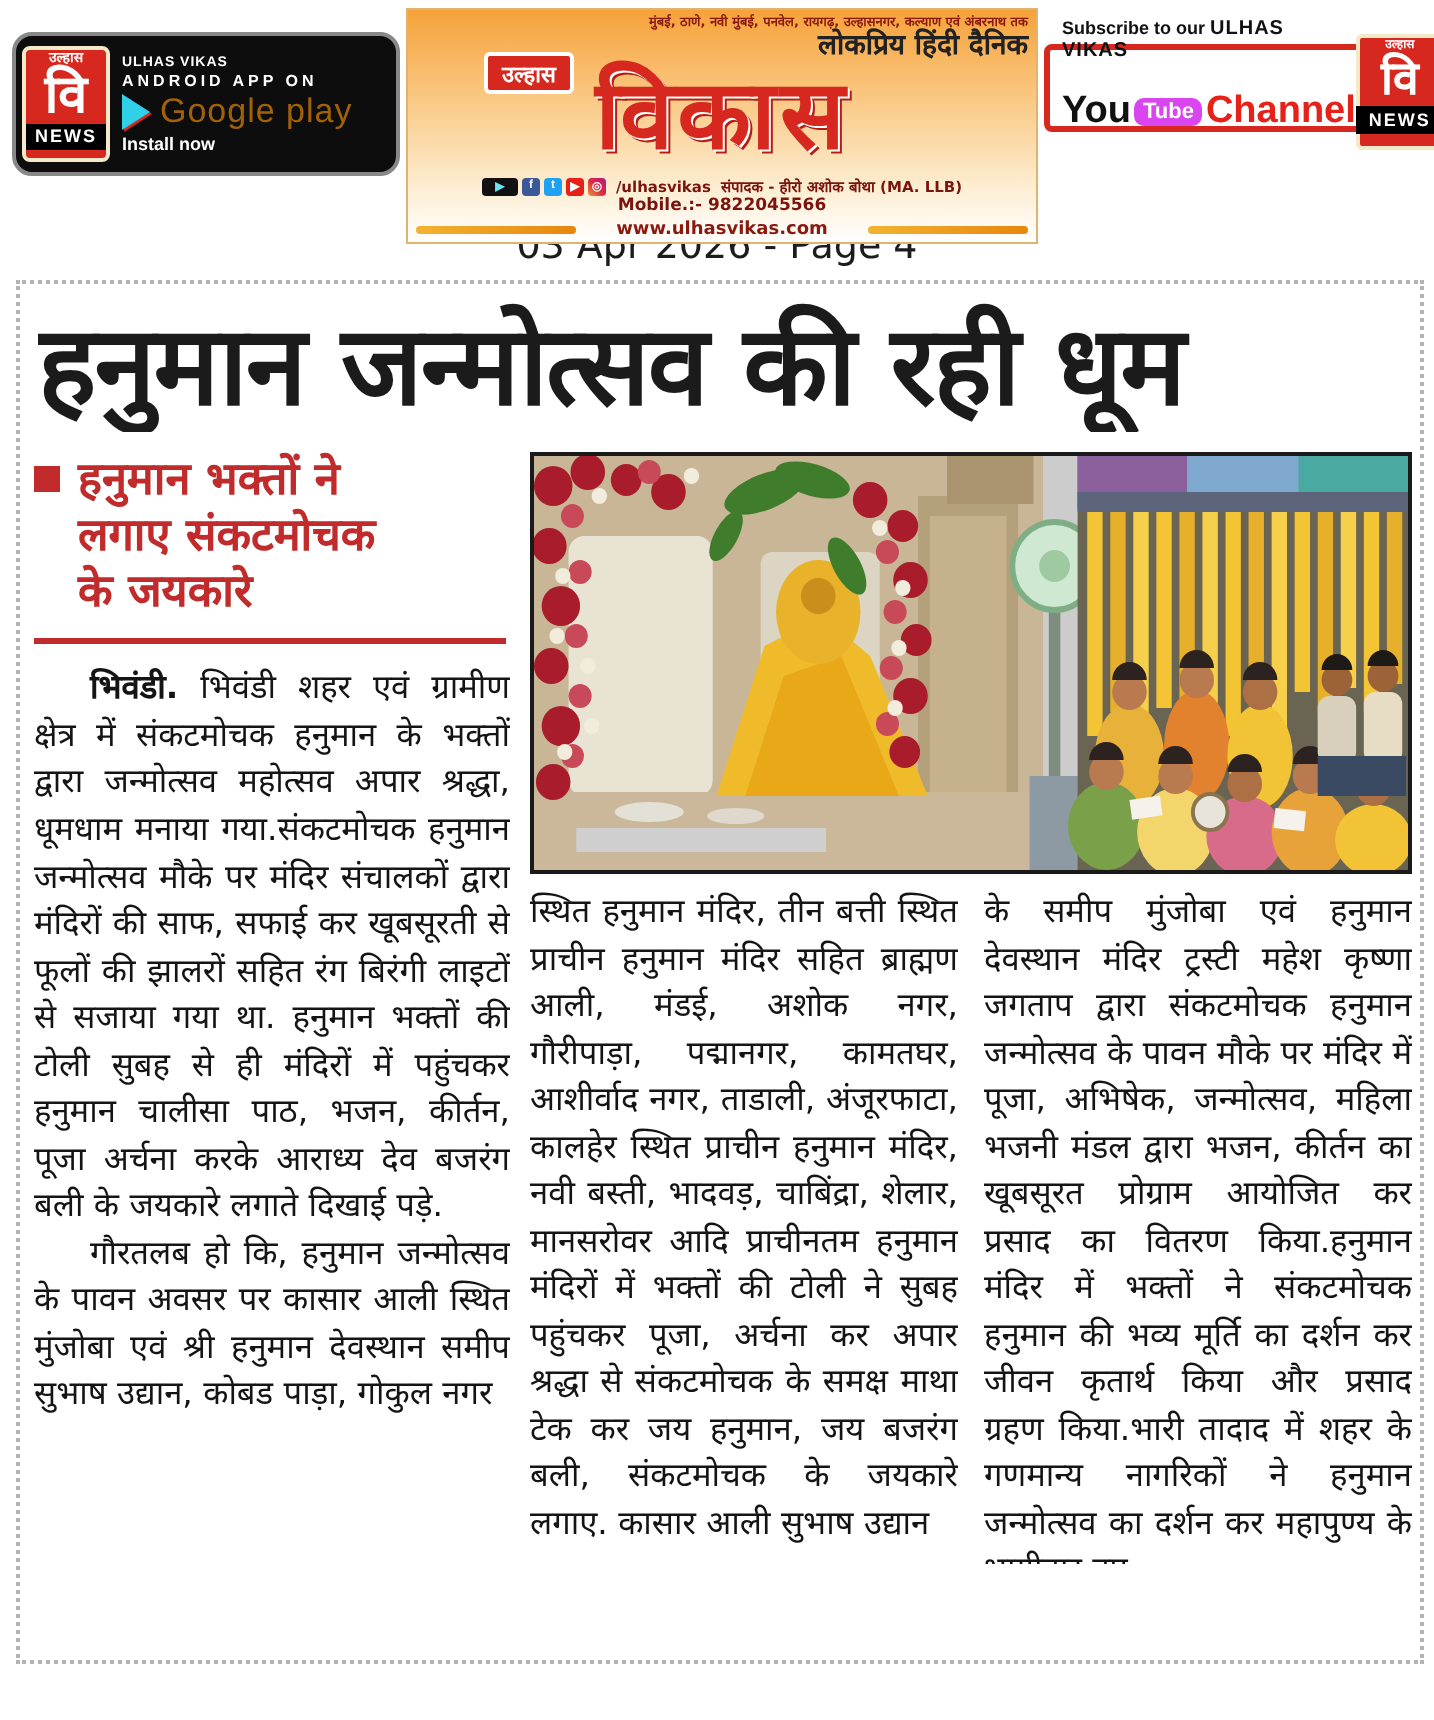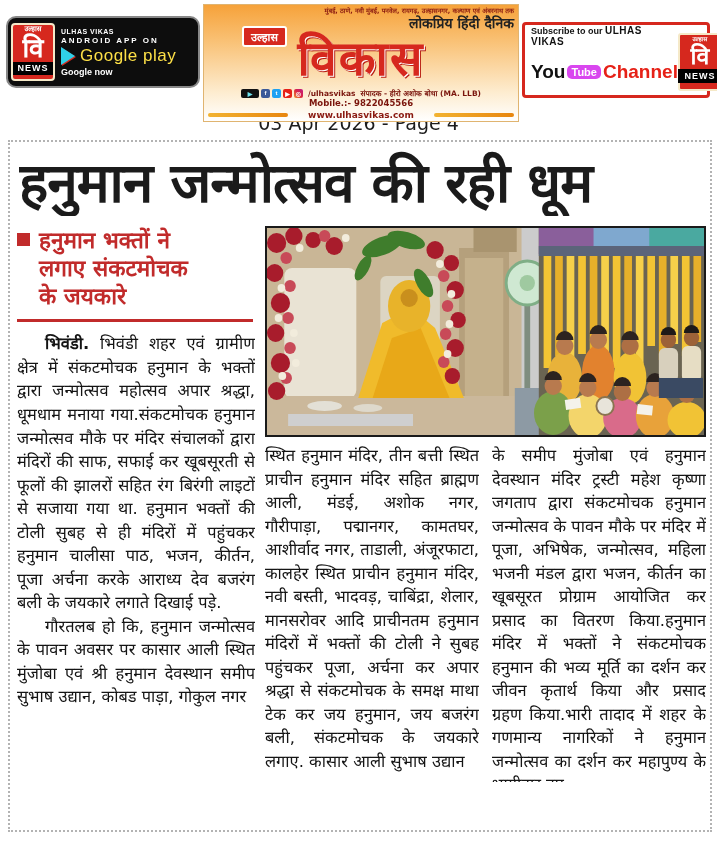--- a/index.html
+++ b/index.html
@@ -17,21 +17,21 @@
   .vi-logo .vi-top{font-size:7px;color:#fff;font-weight:bold;line-height:9px;}
   .vi-logo .vi-main{font-size:26px;color:#fff;font-weight:bold;line-height:28px;font-family:"DejaVu Sans",sans-serif;}
   .vi-logo .vi-news{background:#000;color:#fff;font-size:9px;font-weight:bold;width:100%;text-align:center;
                     letter-spacing:1px;font-family:"Liberation Sans",sans-serif;line-height:13px;}
   .app-right{flex:1;padding-left:6px;color:#fff;font-family:"Liberation Sans",sans-serif;}
   .app-brand{font-size:7px;font-weight:bold;letter-spacing:.5px;}
   .app-android{font-size:8px;font-weight:bold;letter-spacing:2px;margin-top:1px;}
   .gplay-row{display:flex;align-items:center;margin-top:1px;}
   .gplay-tri{width:0;height:0;border-top:9px solid transparent;border-bottom:9px solid transparent;
              border-left:14px solid #2fd0e8;margin-right:5px;filter:drop-shadow(1px 1px 0 #d6281e);}
-  .gplay-text{font-size:17px;color:#fde047;letter-spacing:.5px;}
+  .gplay-text{font-size:17px;color:#a16207;letter-spacing:.5px;}
   .app-install{font-size:9px;font-weight:bold;margin-top:1px;}
 
   
   .masthead{width:316px;margin:0 3px;background:linear-gradient(180deg,#f6a23a 0%,#f9c073 30%,#fdeccf 75%,#ffffff 100%);
             border:1px solid #e0b470;box-sizing:border-box;padding:2px 4px 0 4px;position:relative;}
   .mh-cities{font-size:6.5px;color:#8a1a10;font-weight:bold;text-align:right;line-height:8px;}
   .mh-tagline{font-size:14px;color:#222;font-weight:bold;text-align:right;line-height:17px;}
   .mh-logo{position:relative;text-align:center;height:54px;}
   .mh-logo-top{position:absolute;left:34px;top:-6px;background:#d6281e;color:#fff;font-size:11px;font-weight:bold;
                padding:1px 7px;border:2px solid #fff;border-radius:3px;}
@@ -46,21 +46,21 @@
   .s-tw{background:#1da1f2;}
   .s-yt{background:#e62117;}
   .s-ig{background:linear-gradient(45deg,#f09433,#dc2743,#bc1888);}
   .mh-editor{font-size:7.5px;color:#7a150d;font-weight:bold;margin-left:3px;white-space:nowrap;}
   .mh-mobile{font-size:8.5px;color:#7a150d;font-weight:bold;white-space:nowrap;}
   .mh-webline{display:flex;align-items:center;justify-content:center;gap:20px;margin:2px 0 1px;}
   .mh-webbar{height:4px;width:90px;background:linear-gradient(90deg,#f2b332,#e8860e);border-radius:2px;}
   .mh-website{font-size:9px;font-weight:bold;color:#8a1a10;}
 
   
-  .yt-badge{width:188px;height:76px;margin-top:18px;background:#fff;border:3px solid #d6281e;border-radius:4px;
+  .yt-badge{width:188px;height:44px;margin-top:18px;background:#fff;border:3px solid #d6281e;border-radius:4px;
             display:flex;box-sizing:border-box;align-items:center;position:relative;padding-left:6px;}
   .yt-left{flex:1;font-family:"Liberation Sans",sans-serif;}
   .yt-sub-row{font-size:9px;color:#111;font-weight:bold;}
   .yt-sub-brand{font-size:10px;font-weight:900;letter-spacing:.5px;}
   .yt-row2{display:flex;align-items:center;margin-top:2px;}
   .yt-you{font-size:19px;font-weight:900;color:#111;}
   .yt-tube{background:#d946ef;color:#fff;font-size:11px;font-weight:900;border-radius:5px;padding:1px 4px;margin:16px 2px;}
   .yt-channel{font-size:19px;font-weight:900;color:#e62117;}
   .yt-logo{width:40px;height:54px;background:#d6281e;border:2px solid #f5e9c8;border-radius:3px;margin-right:2px;
            display:flex;flex-direction:column;align-items:center;flex-shrink:0;position:relative;top:2px;}
@@ -109,21 +109,21 @@
         <span class="vi-main">वि</span>
         <span class="vi-news">NEWS</span>
       </div>
       <div class="app-right">
         <div class="app-brand">ULHAS VIKAS</div>
         <div class="app-android">ANDROID APP ON</div>
         <div class="gplay-row">
           <span class="gplay-tri"></span>
           <span class="gplay-text">Google play</span>
         </div>
-        <div class="app-install">Google now</div>
+        <div class="app-install">Install now</div>
       </div>
     </div>
 
     <div class="masthead">
       <div class="mh-cities">मुंबई, ठाणे, नवी मुंबई, पनवेल, रायगढ़, उल्हासनगर, कल्याण एवं अंबरनाथ तक</div>
       <div class="mh-tagline">लोकप्रिय हिंदी दैनिक</div>
       <div class="mh-logo">
         <span class="mh-logo-top">उल्हास</span>
         <span class="mh-logo-main">विकास</span>
       </div>

